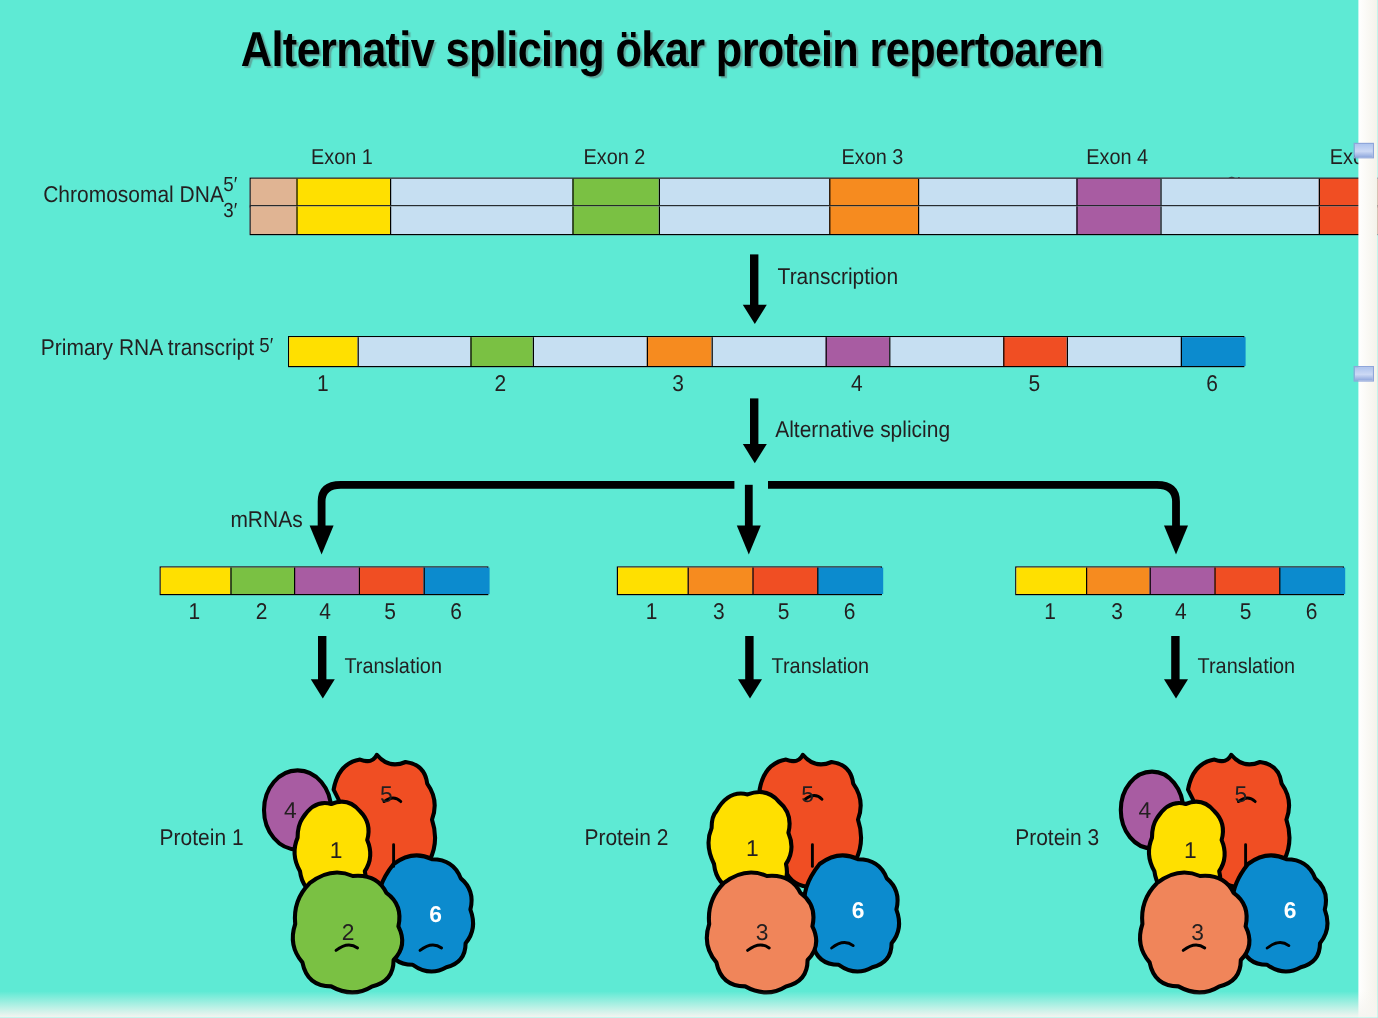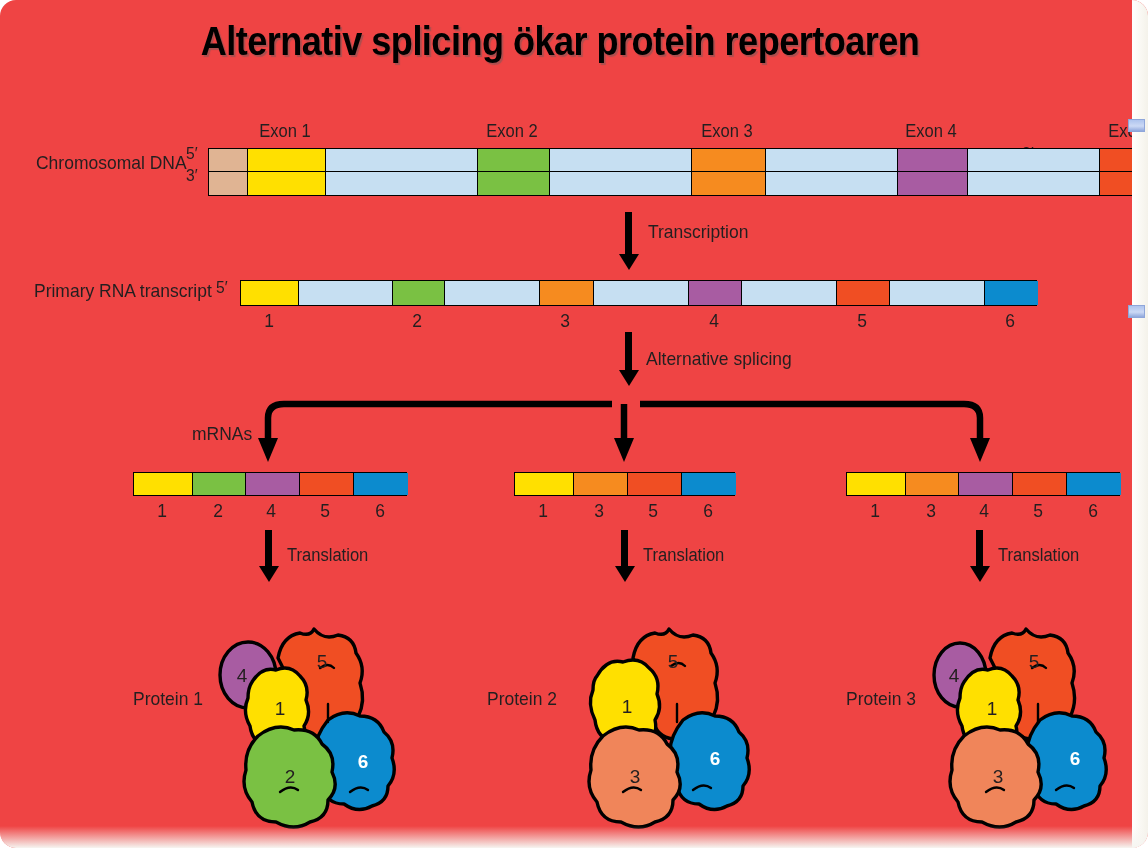--- a/index.html
+++ b/index.html
@@ -6,23 +6,22 @@
     margin: 0; padding: 0;
     width: 1148px; height: 848px;
     overflow: hidden;
     background: #ffffff;
     font-family: "Liberation Sans", sans-serif;
   }
 
   #slide {
     position: relative;
     width: 1148px; height: 848px;
-    background: #ef4444;
+    background: #5eead4;
     overflow: hidden;
-    border-radius: 16px;
   }
 
   
   #title {
     position: absolute;
     left: 0; top: 18px;
     width: 1120px;
     text-align: center;
     font-family: "Liberation Sans", sans-serif;
     font-size: 41px;

